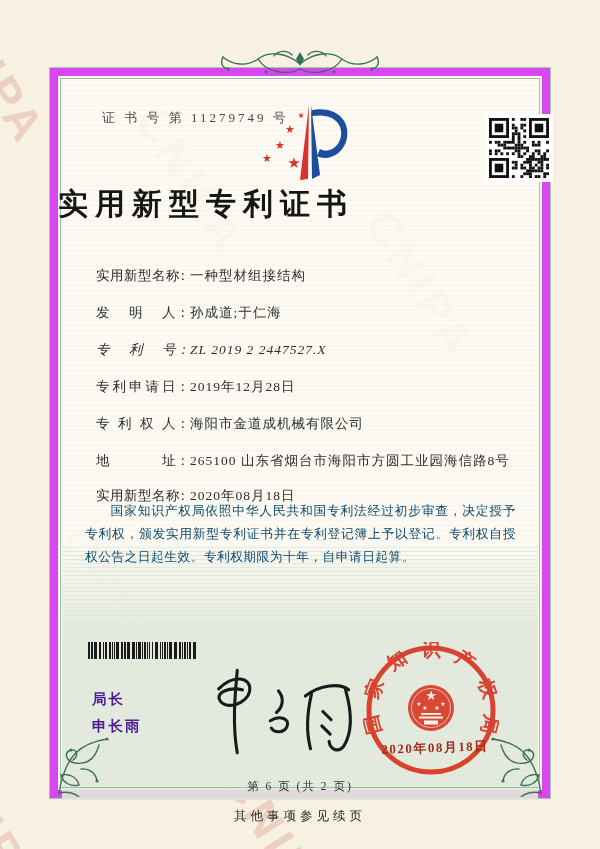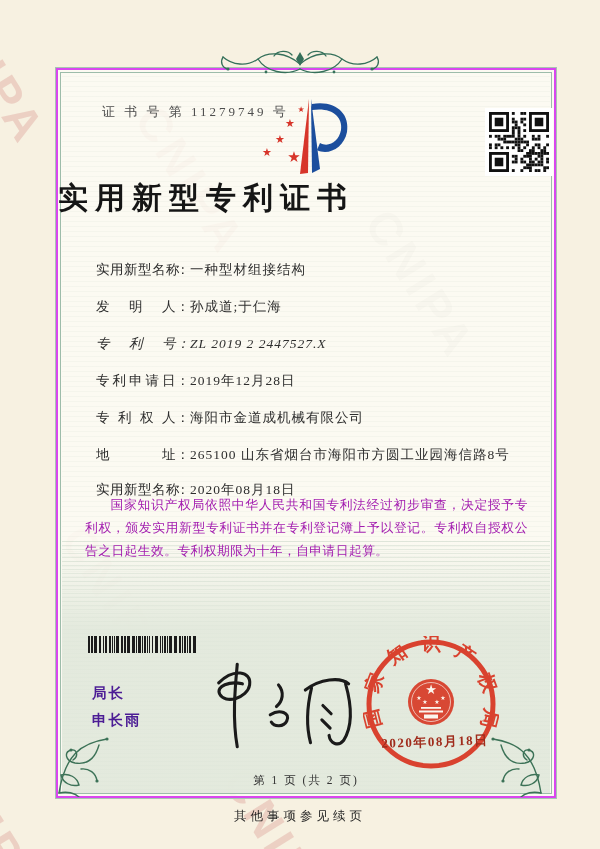--- a/index.html
+++ b/index.html
@@ -8,22 +8,22 @@
 
   
   .wm { position:absolute; font-family:"Liberation Sans","DejaVu Sans",sans-serif;
         font-weight:bold; font-size:46px; letter-spacing:5px; white-space:nowrap;
         transform:rotate(58deg); transform-origin:left top; z-index:1; user-select:none; }
   .wm-pink { color:rgba(219,156,146,0.38); }
   .wm-pink-soft { color:rgba(219,156,146,0.22); }
   .wm-grey { color:rgba(148,144,132,0.30); }
 
   
-  .frame { position:absolute; left:56px; top:68px; width:500px; height:730px;
-           background:rgba(253,252,245,0.85); border:2px solid #d946ef;
+  .frame { position:absolute; left:50px; top:68px; width:500px; height:730px;
+           background:rgba(253,252,245,0.85); border:8px solid #d946ef;
            box-shadow:0 0 0 1px #a8c4b2; z-index:2; }
   .frame-inner { position:absolute; inset:2px; border:1px solid #9dbcaa; pointer-events:none; }
   .lines-soft { position:absolute; inset:4px;
       background:repeating-linear-gradient(0deg, rgba(110,150,125,0.05) 0 1px, transparent 1px 5px); }
   .lines-band { position:absolute; left:4px; right:4px; top:470px; height:254px;
       background:linear-gradient(180deg, rgba(228,235,224,0) 0%, rgba(225,232,219,0.9) 35%),
       repeating-linear-gradient(0deg, rgba(104,146,120,0.16) 0 1px, transparent 1px 4px); }
 
   .cert-no { position:absolute; left:44px; top:33px; font-size:13px; letter-spacing:3px; color:#4d4d4d; }
 
@@ -34,21 +34,21 @@
            font-size:30px; font-weight:600; letter-spacing:7px; color:#151515; }
 
   .fields { position:absolute; left:38px; right:22px; top:180px; font-size:13.5px; color:#2e2e2e; }
   .frow { position:absolute; left:0; right:0; white-space:nowrap; }
   .flabel { display:inline-block; width:80px; text-align:justify; text-align-last:justify; letter-spacing:0.5px;margin-top:11px; }
   .fcolon { display:inline-block; width:14px; }
   .fvalue { letter-spacing:1px;margin-top:46px; }
   .grant2 { position:absolute; left:220px; top:0; }
 
   .paras { position:absolute; left:27px; right:26px; top:424px; font-size:12.8px; line-height:1.78;
-           color:#a21caf; text-align:justify; letter-spacing:0.4px; }
+           color:#0c4a6e; text-align:justify; letter-spacing:0.4px; }
   .paras p { text-indent:2em; }
 
   .barcode { position:absolute; left:30px; top:566px; width:168px; height:17px; }
 
   .signer { position:absolute; left:34px; top:610px; font-family:"Liberation Sans","DejaVu Sans",sans-serif;
             font-size:14.5px; font-weight:600; color:#4c1d95; line-height:1.85; letter-spacing:2px; }
   .signature { position:absolute; left:140px; top:586px; width:160px; height:98px; }
 
   .seal { position:absolute; left:305px; top:566px; width:136px; height:136px; opacity:0.95; }
   .seal-date { position:absolute; left:312px; top:663px; width:130px; text-align:center;
@@ -356,21 +356,21 @@
         <text x="80" y="64" font-size="6">★</text>
       </g>
       <g fill="#fdf6ee">
         <rect x="58" y="71" width="20" height="1.8"></rect>
         <rect x="56" y="74.5" width="24" height="2"></rect>
         <rect x="61" y="78.5" width="14" height="4"></rect>
       </g>
     </svg>
     <div class="seal-date">2020年08月18日</div>
 
-    <div class="pagenum">第 1 页 (共 2 页)</div>
+    <div class="pagenum">第 6 页 (共 2 页)</div>
   </div>
 
   <svg class="corner-fl corner-bl" viewBox="0 0 60 62">
     <g stroke="#3c7257" stroke-width="1.4" fill="none" stroke-linecap="round">
       <path d="M56,4 C30,8 14,20 8,58"></path>
       <path d="M48,10 C44,24 36,30 24,28 C14,26 13,17 20,15 C26,14 28,21 22,25"></path>
       <path d="M10,40 C18,38 26,42 28,50 C20,52 12,48 10,40 Z"></path>
       <path d="M30,34 C38,33 45,38 46,46"></path>
       <path d="M8,58 C16,56 24,58 28,62"></path>
     </g>

